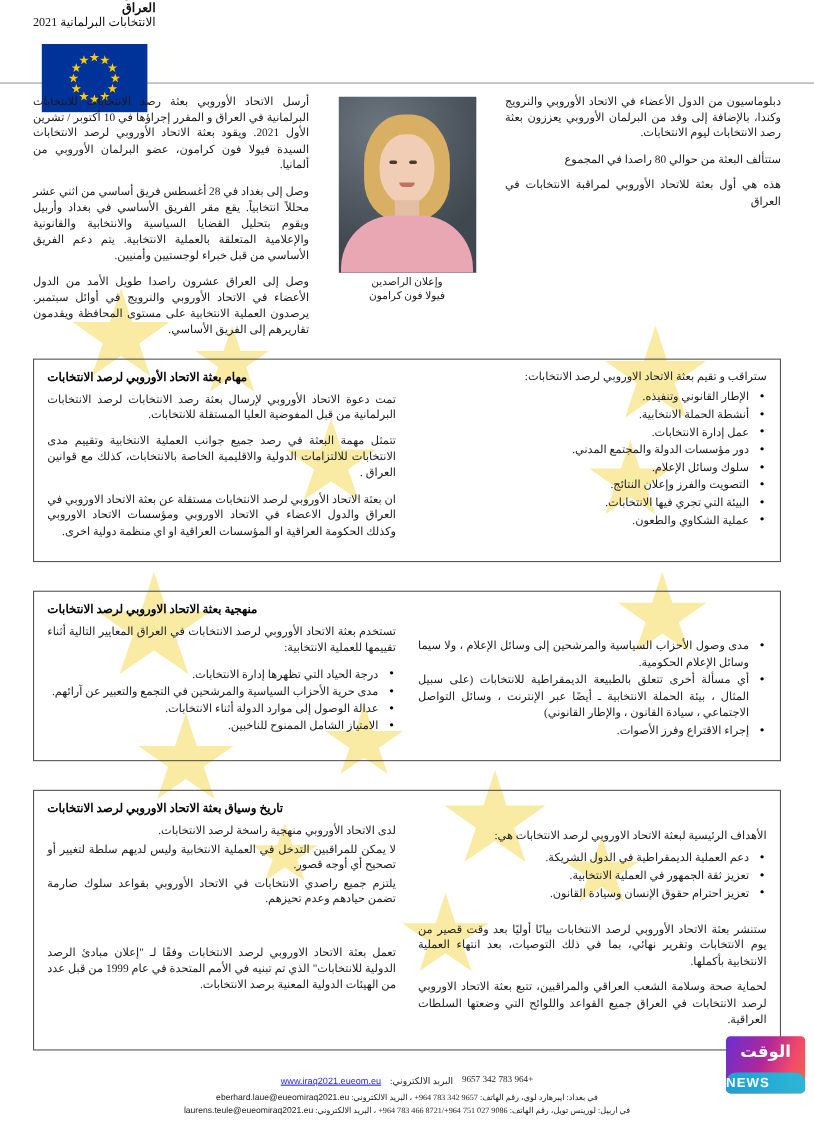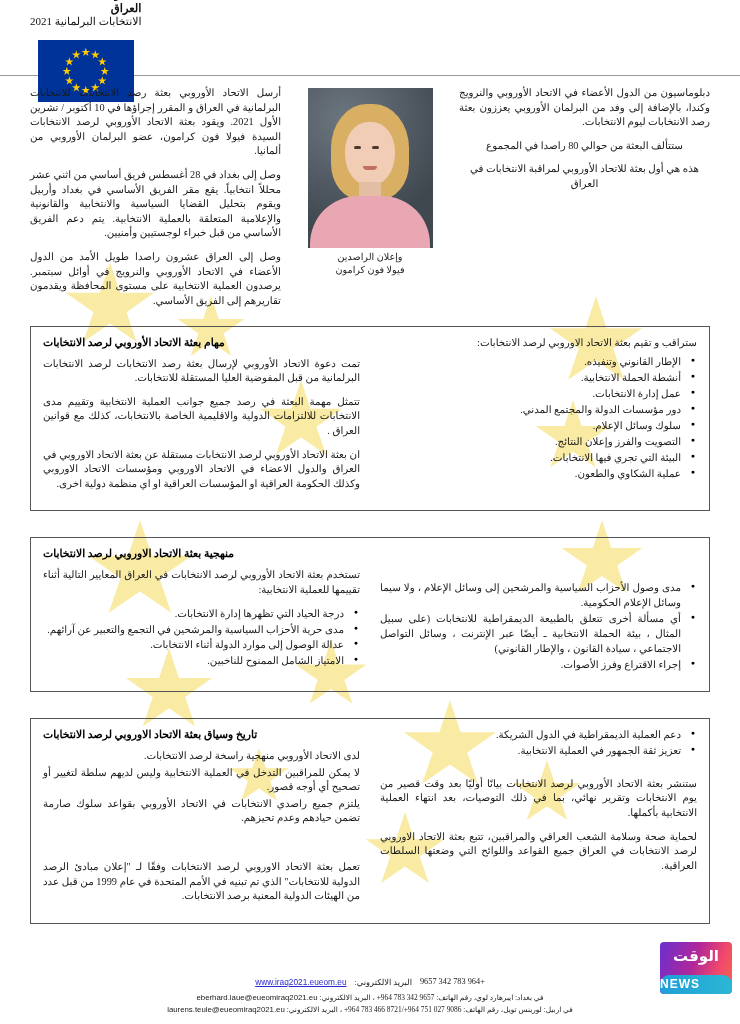--- a/index.html
+++ b/index.html
@@ -101,21 +101,21 @@
     flex: 1 1 0;
     min-width: 0;
   }
   .para {
     font-size: 10.3px;
     line-height: 1.42;
     text-align: justify;
     direction: rtl;
     margin: 0 0 9px 0;
   }
-  .para.center { text-align: center; }
+  .para.center { }
 
   .photo-wrap {
     width: 150px;
     flex: none;
     text-align: center;
   }
   .photo {
     width: 125px;
     height: 160px;
     margin: 2px auto 3px auto;
@@ -420,23 +420,25 @@
           <li>عدالة الوصول إلى موارد الدولة أثناء الانتخابات.</li>
           <li>الامتياز الشامل الممنوح للناخبين.</li>
         </ul>
       </div>
     </div>
   </div>
 
   <div class="box" style="margin-top:26px;">
     <div class="box-cols">
       <div class="col">
+        <p class="lead" style="margin-top:26px;">الأهداف الرئيسية لبعثة الاتحاد الاوروبي لرصد الانتخابات هي:</p>
         <ul class="blist right-align">
           <li>دعم العملية الديمقراطية في الدول الشريكة.</li>
           <li>تعزيز ثقة الجمهور في العملية الانتخابية.</li>
+          <li>تعزيز احترام حقوق الإنسان وسيادة القانون.</li>
         </ul>
         <p class="para" style="margin-top:18px;">ستنشر بعثة الاتحاد الأوروبي لرصد الانتخابات بيانًا أوليًا بعد وقت قصير من يوم الانتخابات وتقرير نهائي، بما في ذلك التوصيات، بعد انتهاء العملية الانتخابية بأكملها.</p>
         <p class="para">لحماية صحة وسلامة الشعب العراقي والمراقبين، تتبع بعثة الاتحاد الاوروبي لرصد الانتخابات في العراق جميع القواعد واللوائح التي وضعتها السلطات العراقية.</p>
       </div>
       <div class="col">
         <h2 class="sec-title">تاريخ وسياق بعثة الاتحاد الاوروبي لرصد الانتخابات</h2>
         <p class="para" style="margin-bottom:2px;">لدى الاتحاد الأوروبي منهجية راسخة لرصد الانتخابات.</p>
         <p class="para" style="margin-bottom:2px;">لا يمكن للمراقبين التدخل في العملية الانتخابية وليس لديهم سلطة لتغيير أو تصحيح أي أوجه قصور.</p>
         <p class="para">يلتزم جميع راصدي الانتخابات في الاتحاد الأوروبي بقواعد سلوك صارمة تضمن حيادهم وعدم تحيزهم.</p>
         <p class="para" style="margin-top:34px;">تعمل بعثة الاتحاد الاوروبي لرصد الانتخابات وفقًا لـ "إعلان مبادئ الرصد الدولية للانتخابات" الذي تم تبنيه في الأمم المتحدة في عام 1999 من قبل عدد من الهيئات الدولية المعنية برصد الانتخابات.</p>

